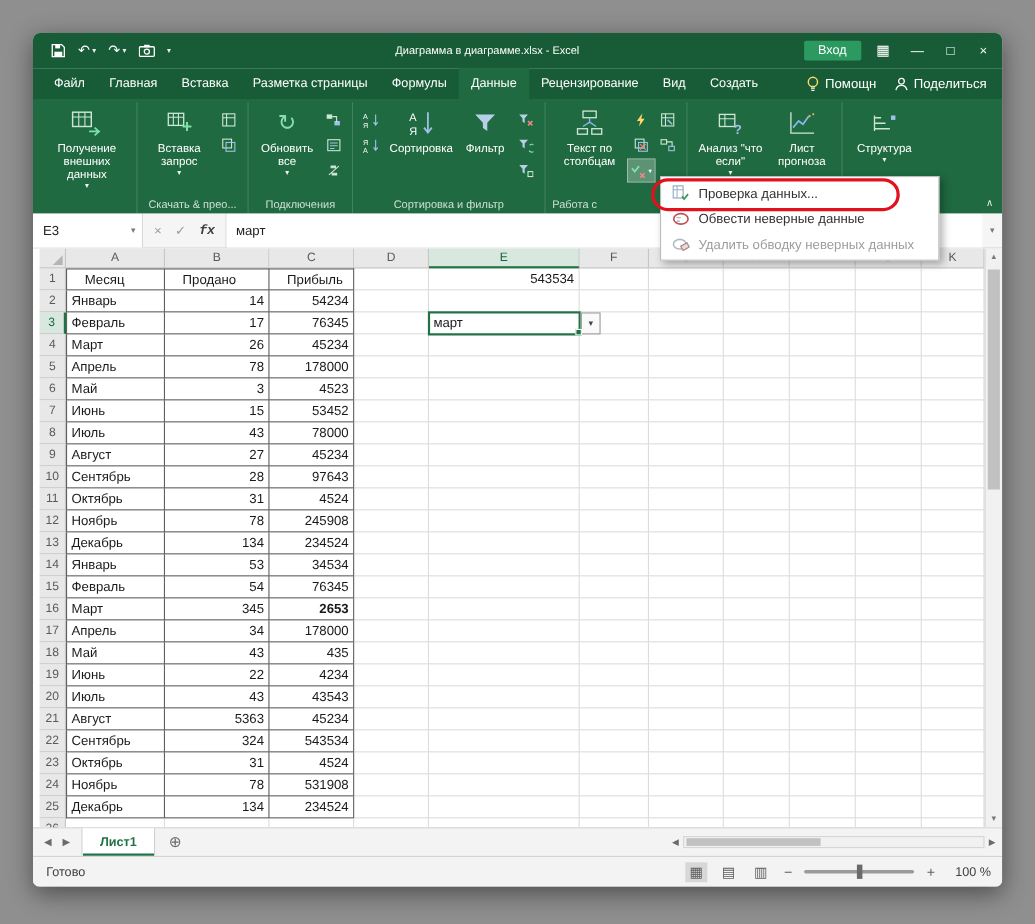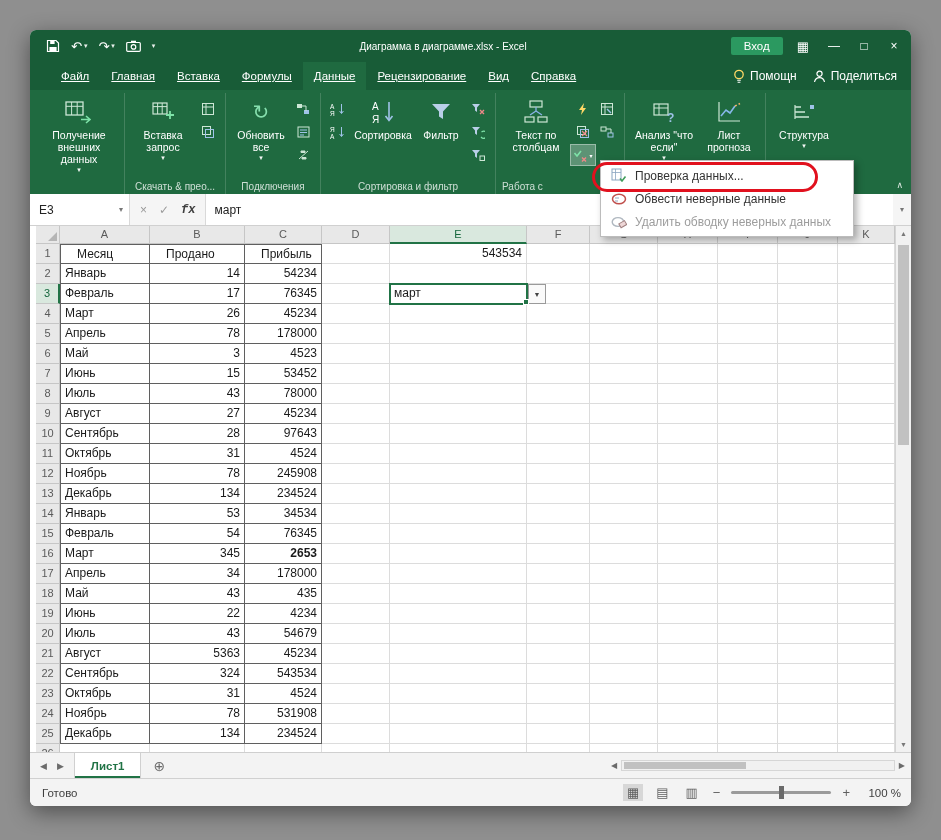--- a/index.html
+++ b/index.html
@@ -16,21 +16,21 @@
   .qat .qbtn { display:flex; align-items:center; gap:2px; cursor:default; }
   .qat .dd { font-size:7px; opacity:.9; }
   .tb-title { flex:1; text-align:center; font-size:10px; white-space:nowrap; overflow:hidden; }
   .signin { background:var(--signin,#2b9960); color:#fff; font-size:11.5px; padding:3px 13px; border-radius:2px; margin-right:14px; }
   .ribdisp { font-size:13px; margin-right:10px; }
   .winbtn { width:30px; text-align:center; font-size:12px; line-height:32px; }
   .winbtn.close { margin-right:2px; }
 
   
   .tabrow { height:28px; background:var(--titlebar,#185c37); display:flex; align-items:stretch; color:#fff; }
-  .tabs-left { display:flex; padding-left:20px;text-decoration:underline; }
+  .tabs-left { display:flex; padding-left:8px; }
   .tab { padding:0 11px; line-height:28px; font-size:11.5px; white-space:nowrap; }
   .tab.active { background:var(--ribbon,#1f6a40); }
   .tabrow-right { margin-left:auto; display:flex; align-items:center; gap:16px; padding-right:14px; font-size:12px; }
   .tr-item { display:flex; align-items:center; gap:5px; }
 
   
   .ribbon { position:relative; height:104px; background:var(--ribbon,#1f6a40); color:#fff;
             display:flex; align-items:stretch; padding:3px 0 0 4px; }
   .rgroup { position:relative; display:flex; align-items:flex-start; padding:2px 5px 16px 5px;
             border-right:1px solid rgba(255,255,255,.16); }
@@ -162,25 +162,26 @@
     <div class="winbtn">—</div>
     <div class="winbtn">□</div>
     <div class="winbtn close">×</div>
   </div>
 
   <div class="tabrow">
     <div class="tabs-left" id="tabs-left">
         <div class="tab">Файл</div>
         <div class="tab">Главная</div>
         <div class="tab">Вставка</div>
+        <div class="tab">Разметка страницы</div>
         <div class="tab">Формулы</div>
         <div class="tab active">Данные</div>
         <div class="tab">Рецензирование</div>
         <div class="tab">Вид</div>
-        <div class="tab">Справка</div>
+        <div class="tab">Создать</div>
       </div>
     <div class="tabrow-right">
       <span class="tr-item">
         <svg width="12" height="15" viewBox="0 0 12 15">
             <circle cx="6" cy="5.5" r="4.2" fill="none" stroke="#ffd966" stroke-width="1.3"></circle>
             <path d="M4.2 11.2h3.6M4.6 13.2h2.8" stroke="#fff" stroke-width="1.1"></path>
           </svg>
         <span>Помощн</span>
       </span>
       <span class="tr-item">
@@ -714,21 +715,21 @@
           <div class="cell" style="width: 68px;"></div>
           <div class="cell" style="width: 60px;"></div>
           <div class="cell" style="width: 60px;"></div>
           <div class="cell" style="width: 60px;"></div>
           <div class="cell" style="width: 57px;"></div>
         </div>
         <div class="grow">
           <div class="rh">20</div>
           <div class="cell tbl tbl-left" style="width: 90px;">Июль</div>
           <div class="cell num tbl" style="width: 95px;">43</div>
-          <div class="cell num tbl" style="width: 77px;">54679</div>
+          <div class="cell num tbl" style="width: 77px;">43543</div>
           <div class="cell" style="width: 68px;"></div>
           <div class="cell" style="width: 137px;"></div>
           <div class="cell" style="width: 63px;"></div>
           <div class="cell" style="width: 68px;"></div>
           <div class="cell" style="width: 60px;"></div>
           <div class="cell" style="width: 60px;"></div>
           <div class="cell" style="width: 60px;"></div>
           <div class="cell" style="width: 57px;"></div>
         </div>
         <div class="grow">

